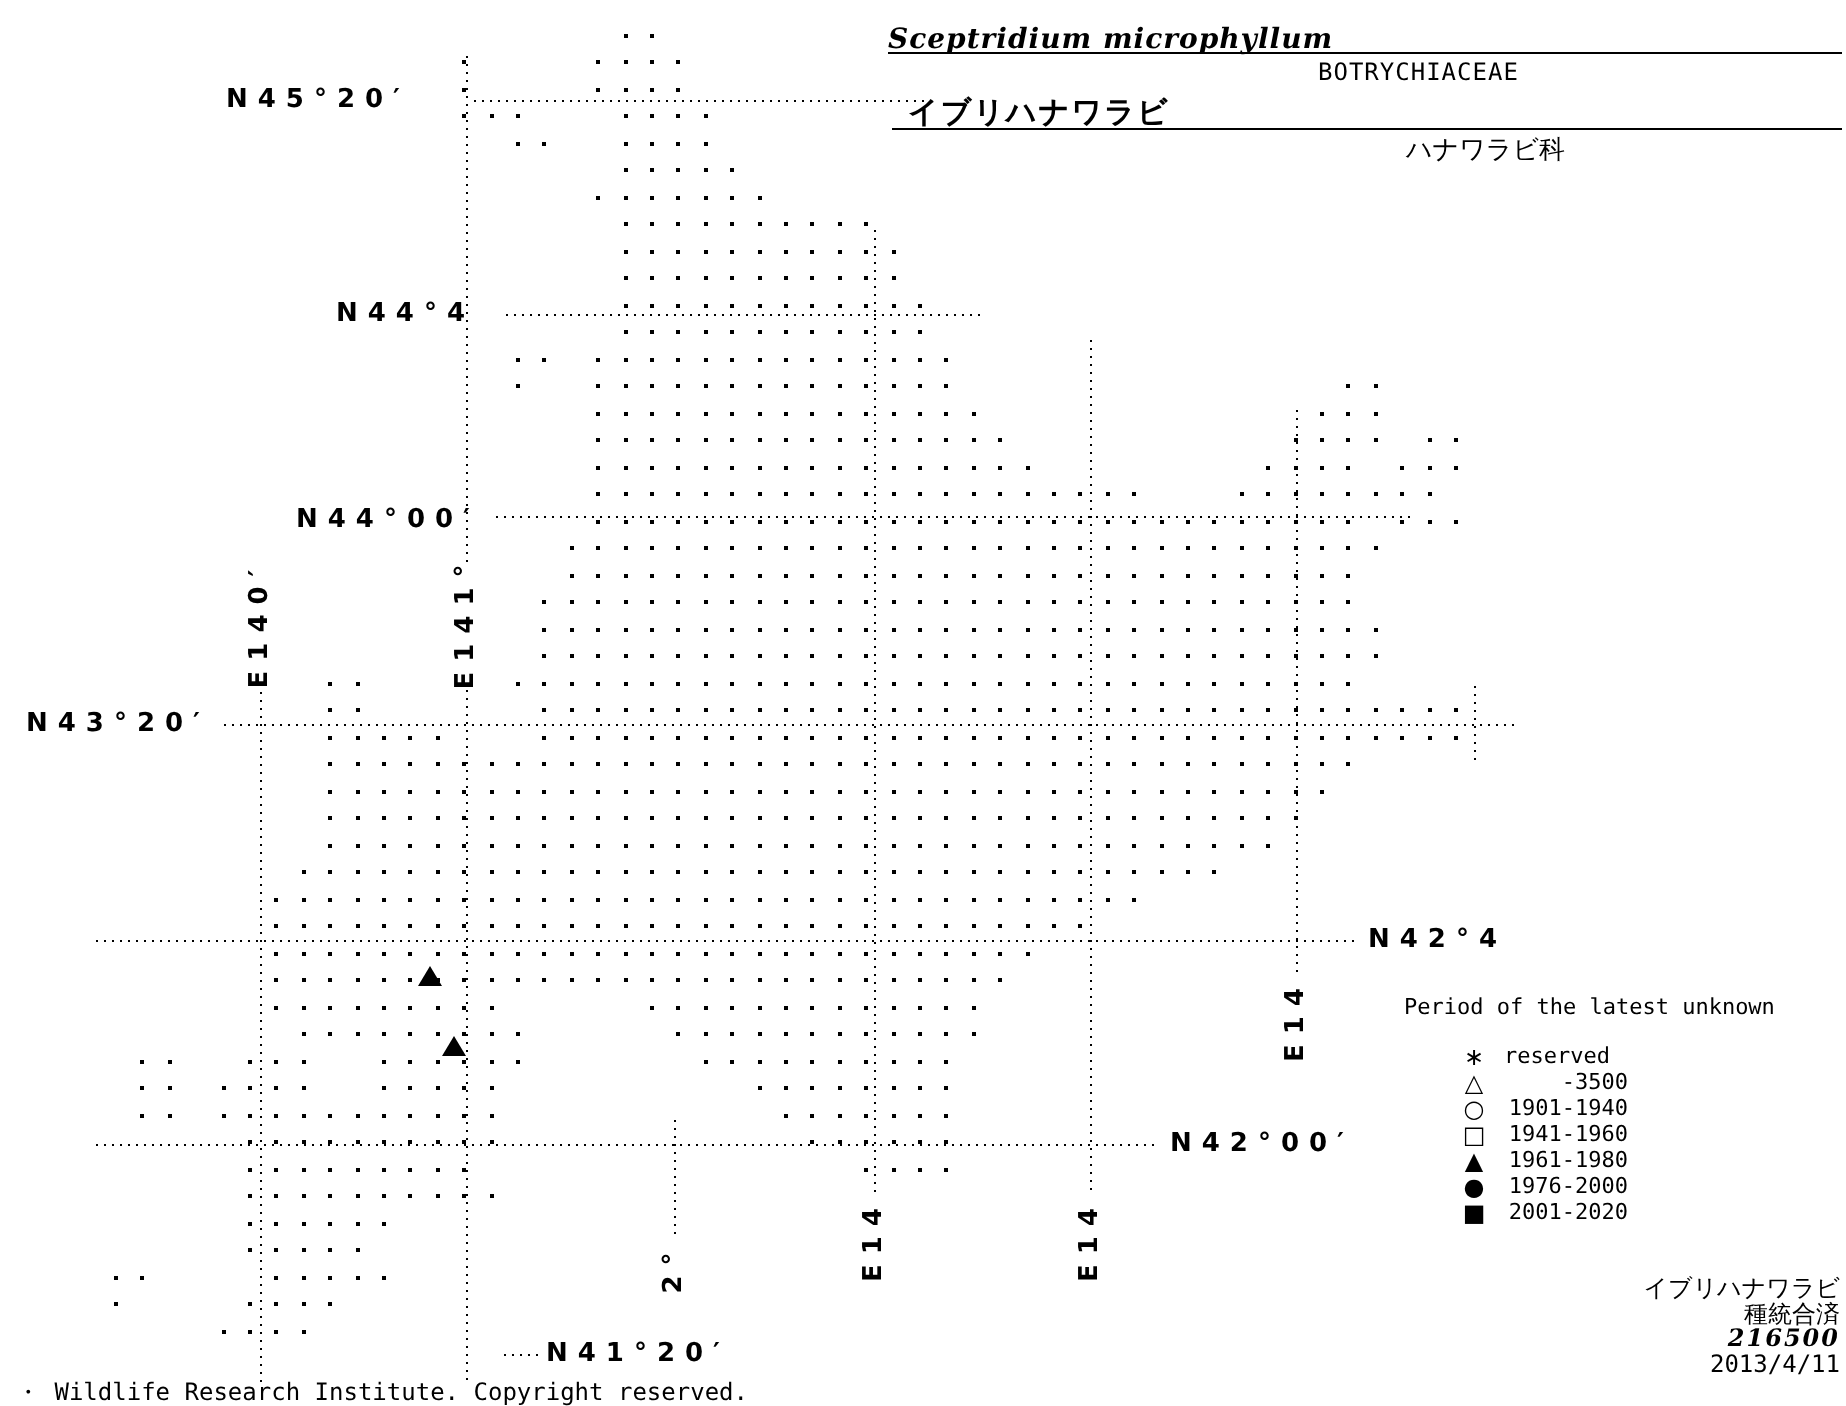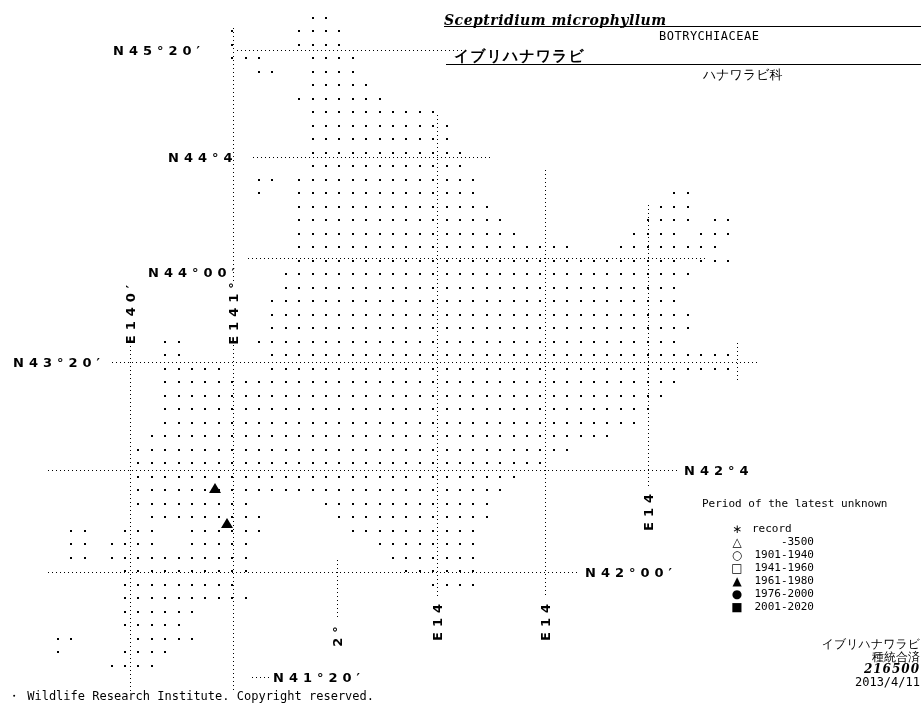--- a/index.html
+++ b/index.html
@@ -50,21 +50,21 @@
       <div class="gl-v" style="left: 130px; top: 342px; height: 350px;"></div>
       <div class="gl-v" style="left: 233px; top: 28px; height: 254px;"></div>
       <div class="gl-v" style="left: 233px; top: 345px; height: 347px;"></div>
       <div class="gl-v" style="left: 337px; top: 560px; height: 60px;"></div>
       <div class="gl-v" style="left: 437px; top: 115px; height: 483px;"></div>
       <div class="gl-v" style="left: 545px; top: 170px; height: 428px;"></div>
       <div class="gl-v" style="left: 648px; top: 205px; height: 283px;"></div>
       <div class="gl-v" style="left: 737px; top: 343px; height: 37px;"></div>
       <div class="coord-label" style="left: 113px; top: 50px;">N45°20′</div>
       <div class="coord-label" style="left: 168px; top: 157px;">N44°4</div>
-      <div class="coord-label" style="left: 148px; top: 272px;">N44°00′</div>
+      <div class="coord-label" style="left: 148px; top: 260px;">N44°00′</div>
       <div class="coord-label" style="left: 13px; top: 362px;">N43°20′</div>
       <div class="coord-label" style="left: 684px; top: 470px;">N42°4</div>
       <div class="coord-label" style="left: 585px; top: 572px;">N42°00′</div>
       <div class="coord-label" style="left: 273px; top: 677px;">N41°20′</div>
       <div class="coord-label-v" style="left: 130px; top: 312px;">E140′</div>
       <div class="coord-label-v" style="left: 233px; top: 311px;">E141°</div>
       <div class="coord-label-v" style="left: 337px; top: 634px;">2°</div>
       <div class="coord-label-v" style="left: 437px; top: 620px;">E14</div>
       <div class="coord-label-v" style="left: 545px; top: 620px;">E14</div>
       <div class="coord-label-v" style="left: 648px; top: 510px;">E14</div>
@@ -1062,21 +1062,21 @@
       <div class="map-dot" style="left: 137.4px; top: 665px; width: 2px; height: 2px;"></div>
       <div class="map-dot" style="left: 150.8px; top: 665px; width: 2px; height: 2px;"></div>
       <div class="record-triangle" style="left: 209px; top: 483px;"></div>
       <div class="record-triangle" style="left: 221px; top: 518px;"></div>
     </div>
 
   <div class="legend-title" style="left:702px;top:497px;">Period of the latest unknown</div>
   <div id="legend-items">
       <div class="legend-row" style="left: 726px; top: 528px;">
         <span class="legend-symbol">∗</span>
-        <span class="legend-label">record</span>
+        <span class="legend-label">reserved</span>
       </div>
       <div class="legend-row" style="left: 726px; top: 541px;">
         <span class="legend-symbol">△</span>
         <span class="legend-label num">-3500</span>
       </div>
       <div class="legend-row" style="left: 726px; top: 554px;">
         <span class="legend-symbol">○</span>
         <span class="legend-label num">1901-1940</span>
       </div>
       <div class="legend-row" style="left: 726px; top: 567px;">

